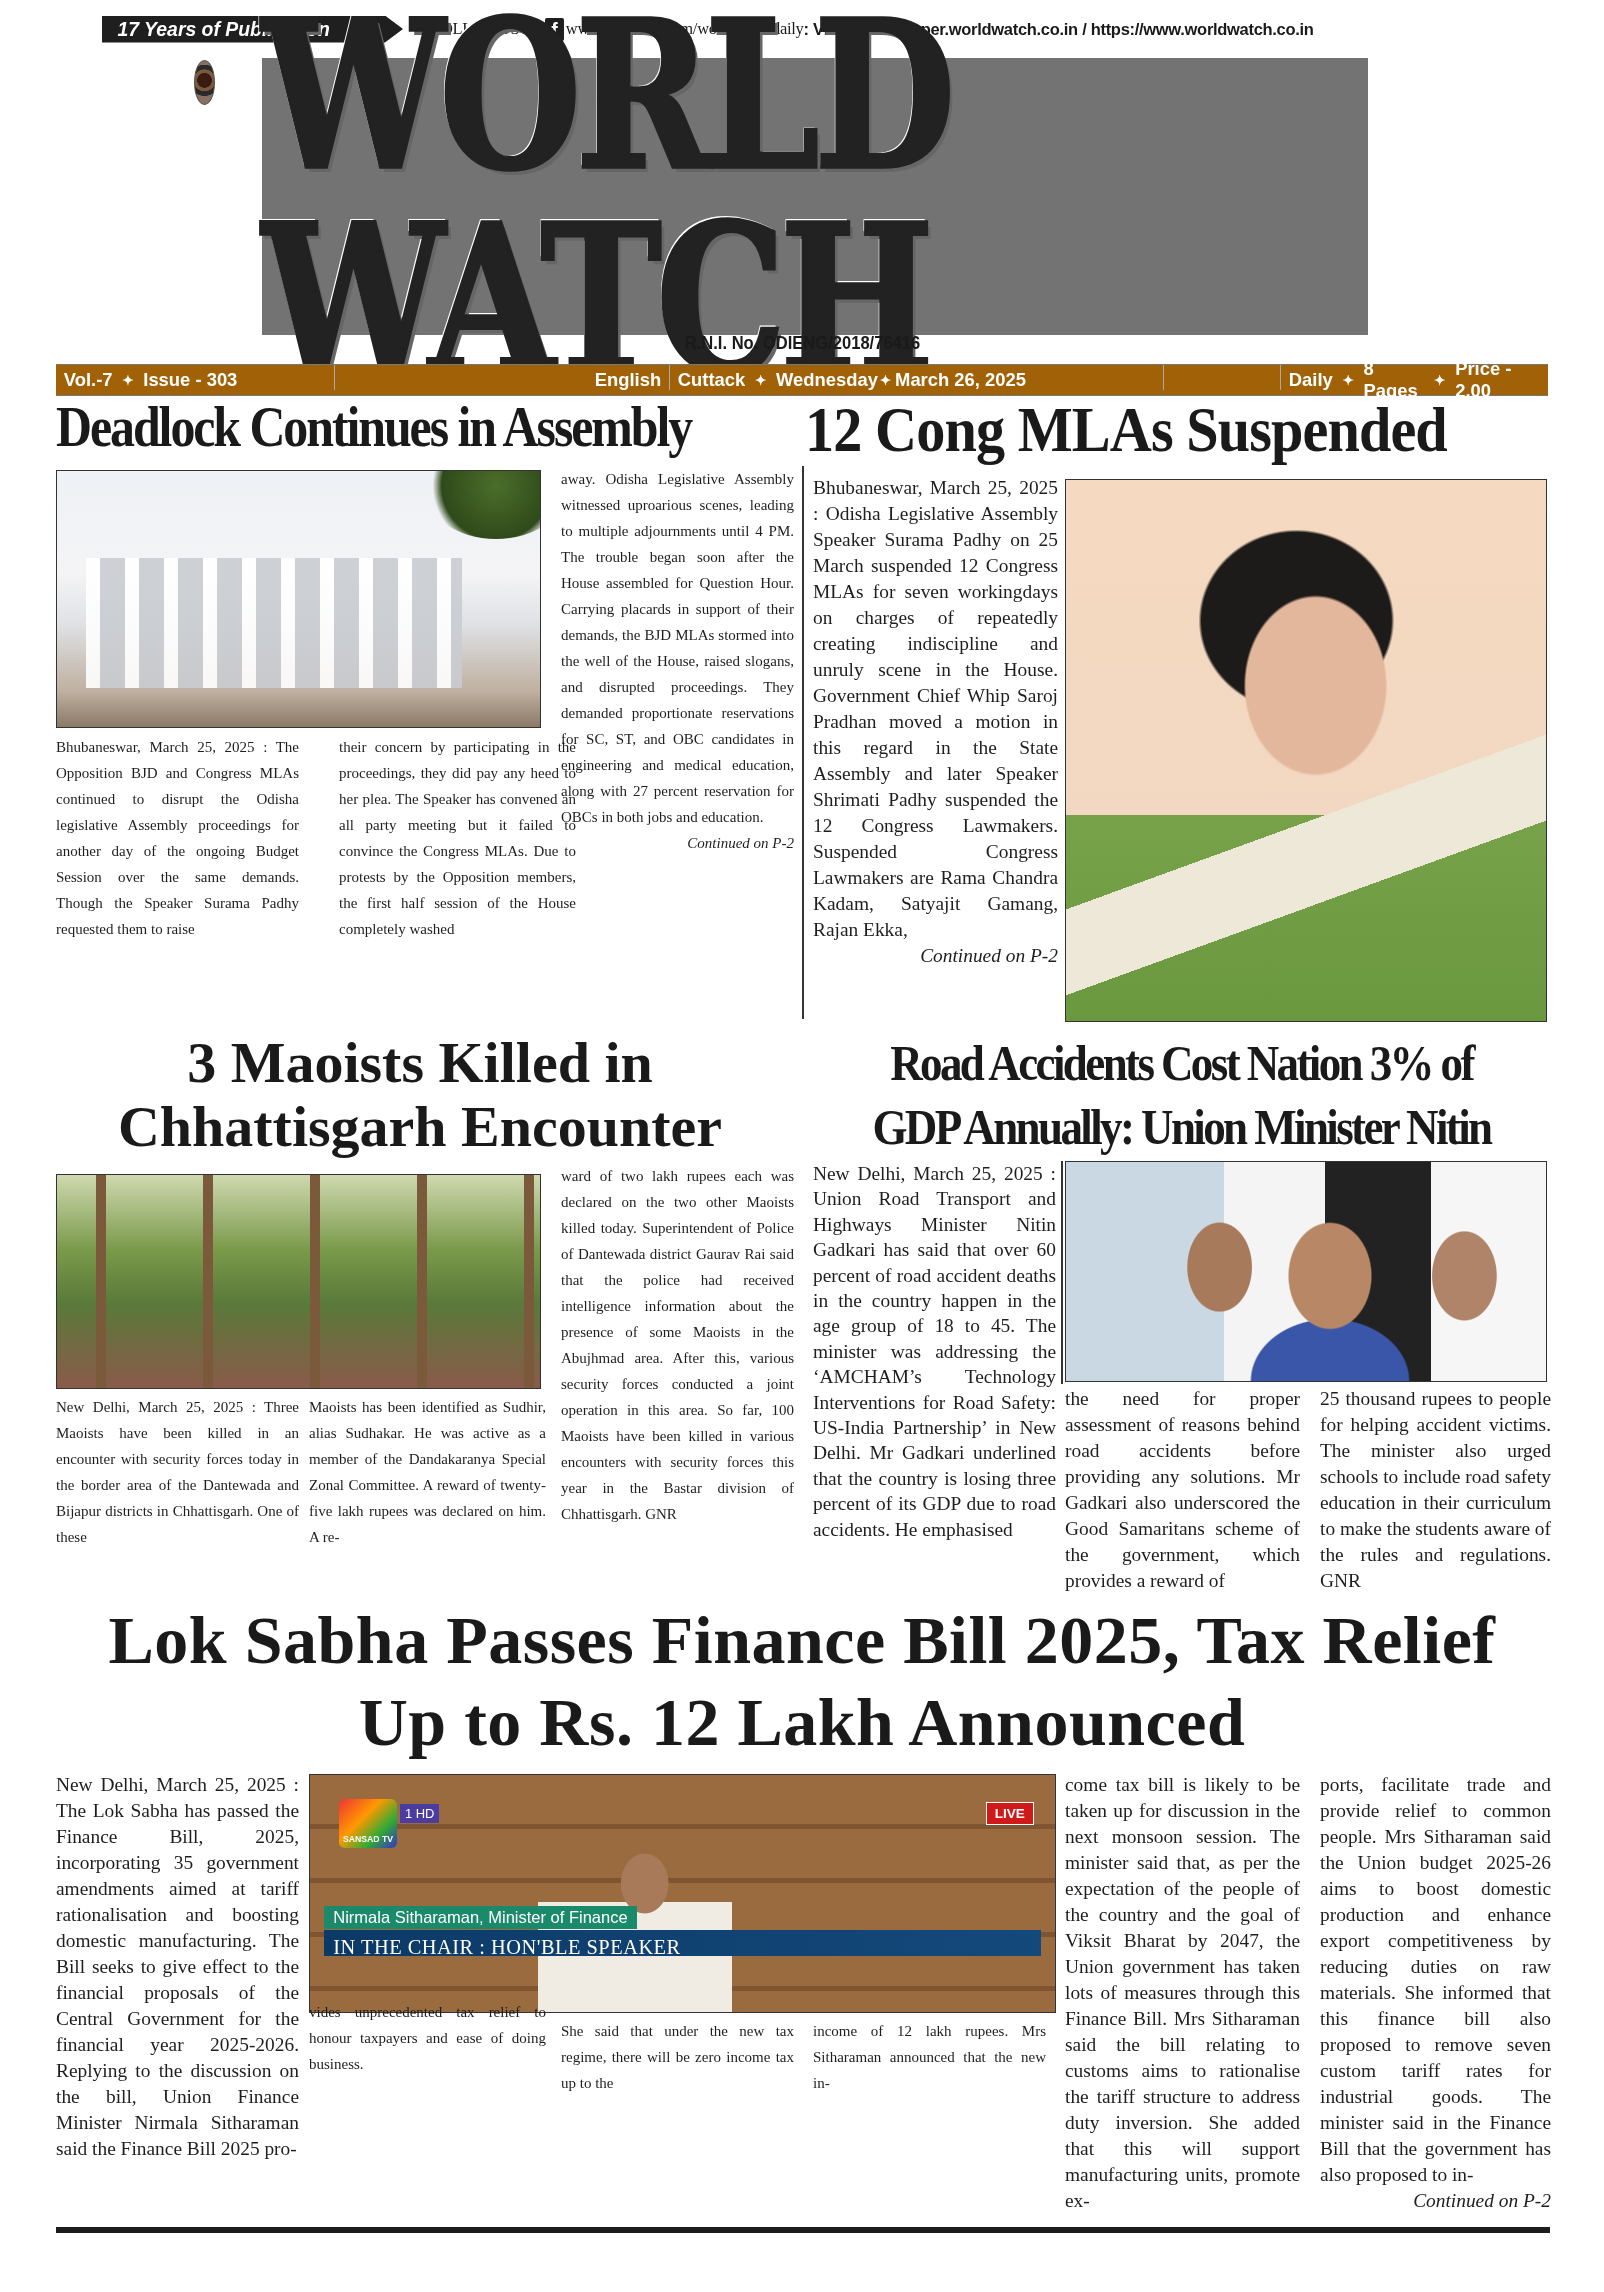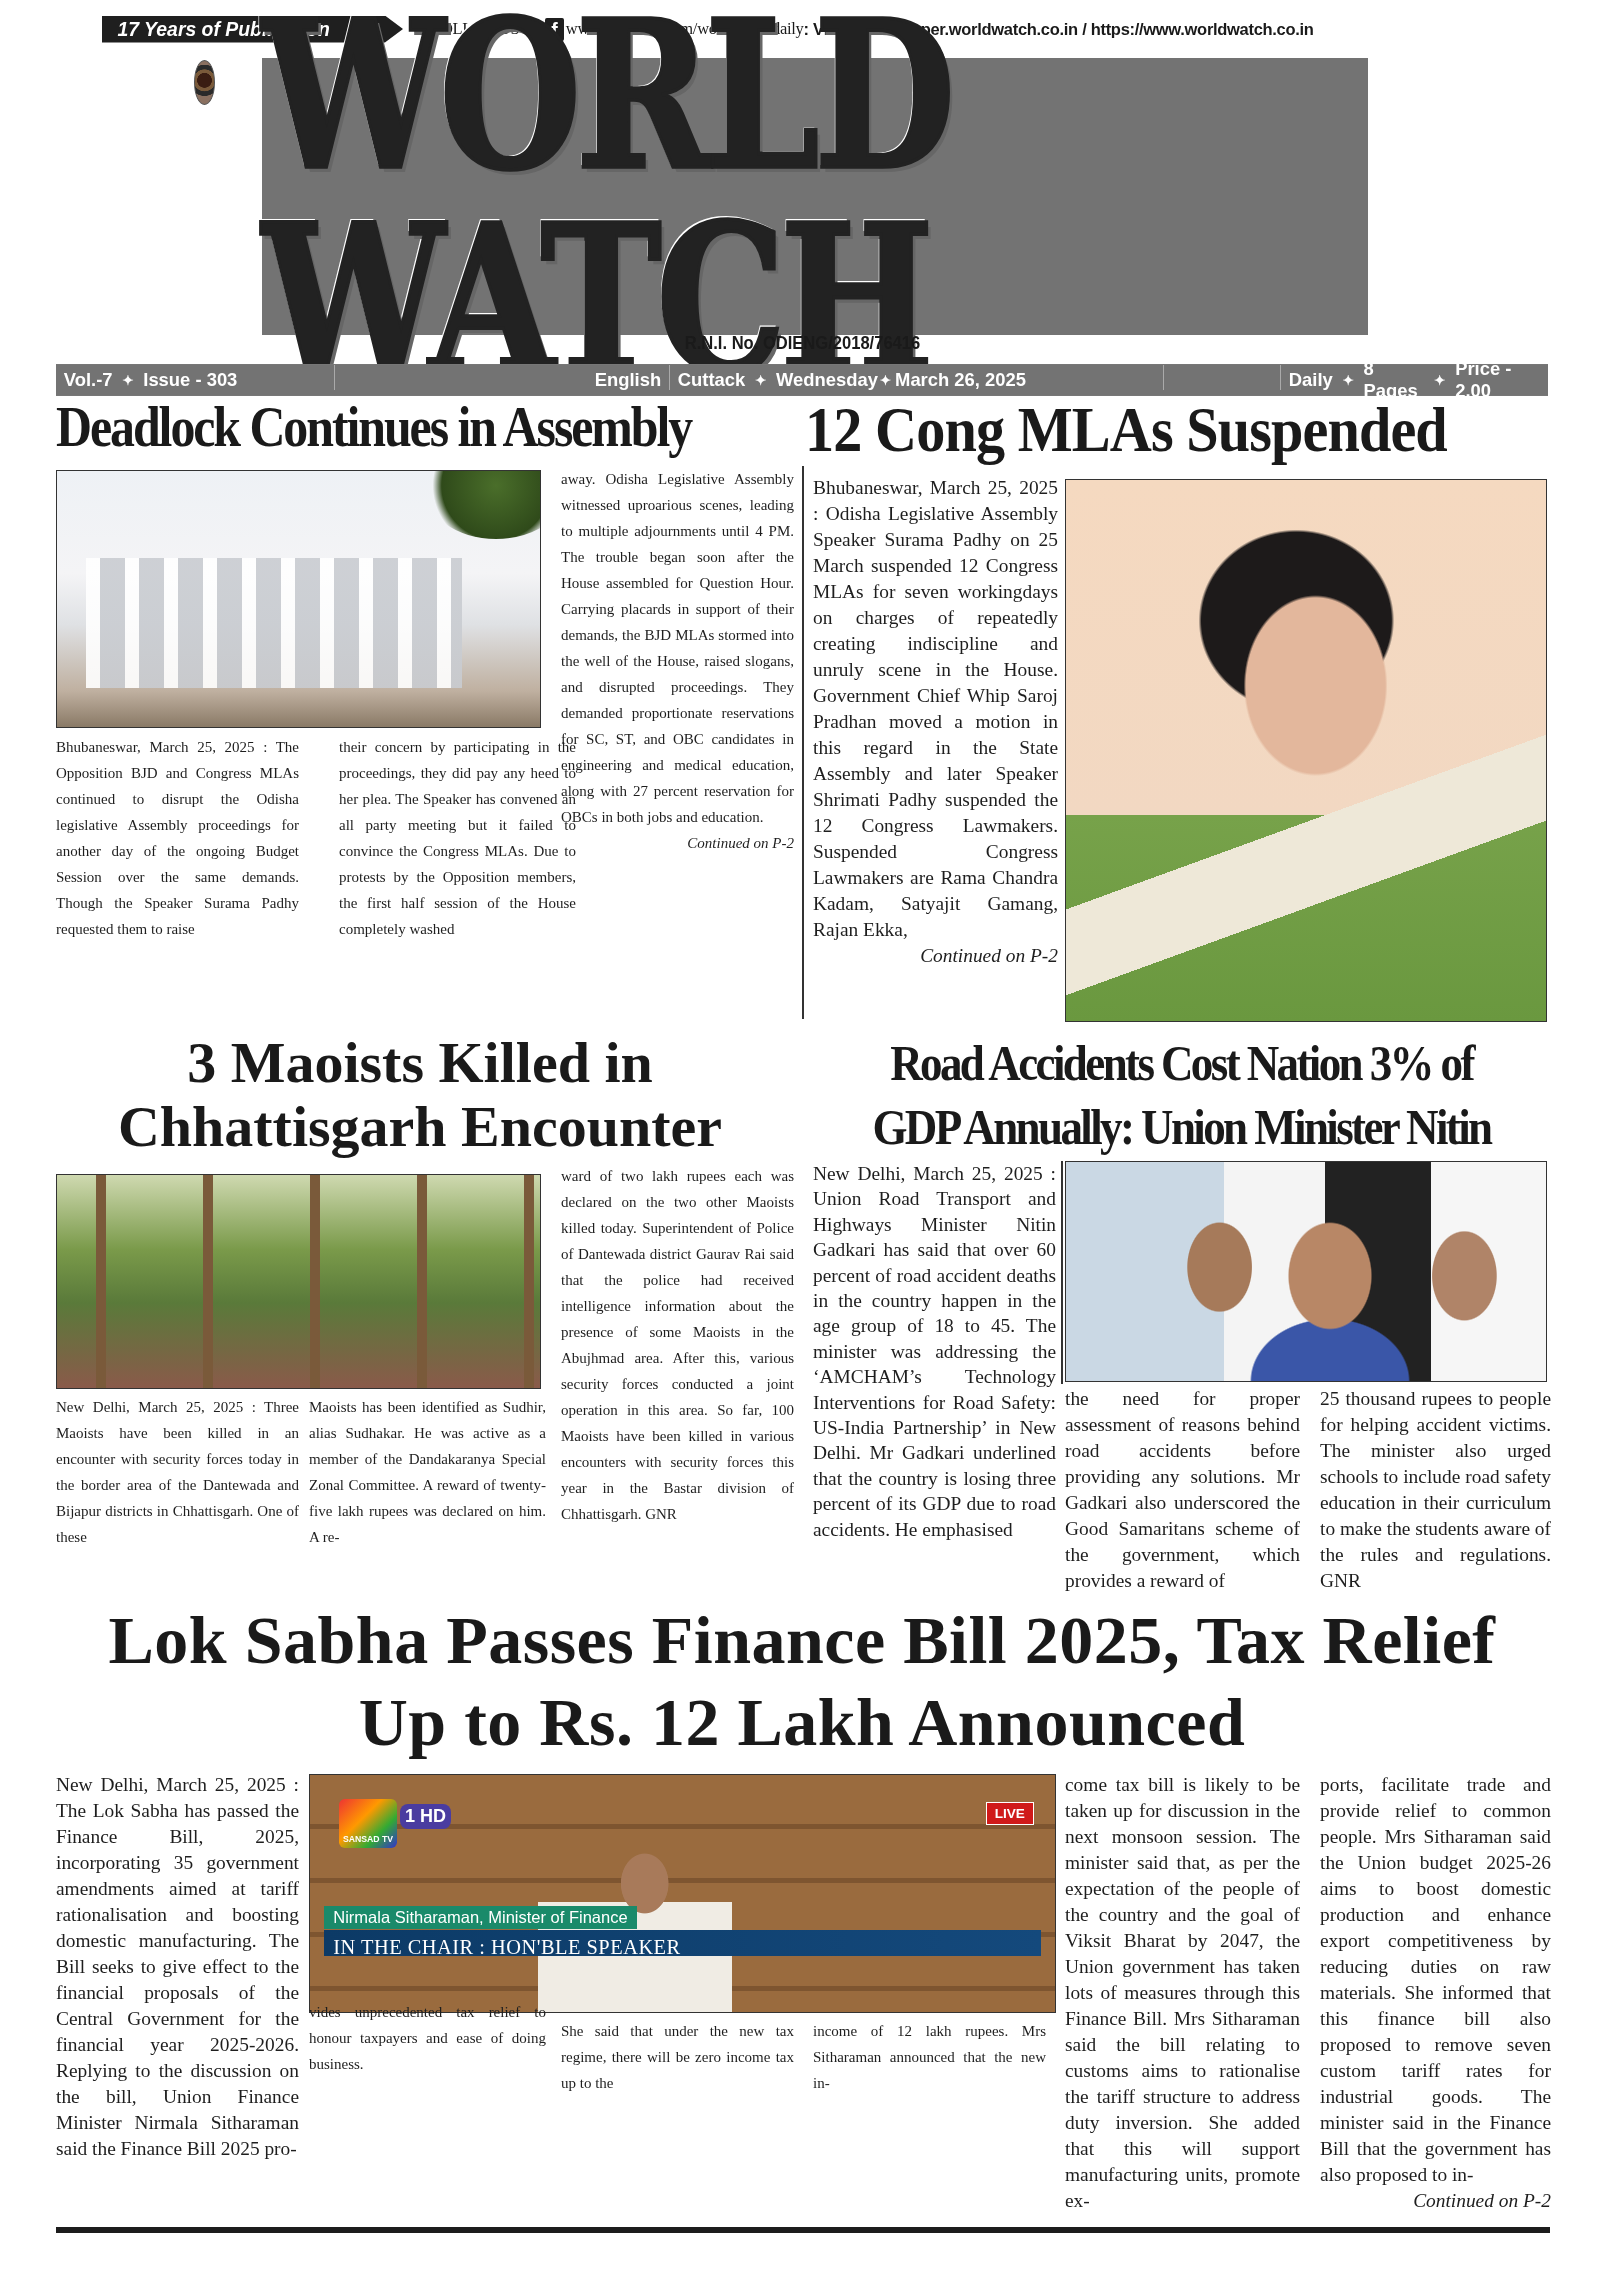--- a/index.html
+++ b/index.html
@@ -13,21 +13,21 @@
   .fb-icon { display: inline-block; width: 19.4px; height: 23px; background: #1f1f1f; color: #fff; font-family: "Liberation Sans", sans-serif; font-weight: bold; font-size: 19.4px; line-height: 25px; text-align: center; margin: 0 1.9px; border-radius: 1.9px; }
   .follow-line .bold { font-weight: bold; font-family: "Liberation Sans", sans-serif; font-size: 16.5px; }
 
   
   .emblem { position: absolute; left: 194px; top: 60px; width: 21.3px; height: 45px; border-radius: 50%; background: radial-gradient(circle at 50% 45%, #3a1d12 0 28%, #7a5a3a 30% 42%, #2a2a2a 44% 60%, #8a7060 62% 100%); border: 1px solid #555; }
   .masthead { position: absolute; left: 262px; top: 58px; width: 1106px; height: 277px; background: #737373; display: flex; align-items: center; justify-content: center; }
   .masthead-title { font-family: "DejaVu Serif", serif; font-weight: bold; font-size: 163px; letter-spacing: -5.8px; color: #222; -webkit-text-stroke: 2.9px #222; text-shadow: 3.9px 3.9px 0 #666, -1.9px -1.9px 0 #fff; line-height: 1; transform: scaleY(1.25); }
   .rni { position: absolute; left: 0; width: 1605px; top: 332px; text-align: center; font-family: "Liberation Sans", sans-serif; font-weight: bold; font-size: 18.4px; transform: scaleX(0.9); }
 
   
-  .info-bar { position: absolute; left: 56px; top: 364px; width: 1492px; height: 32px; background: #737373; color: #fff; font-family: "Liberation Sans", sans-serif; font-weight: bold; font-size: 18.4px; display: flex; border-top: 1.9px solid #777; border-bottom: 1.9px solid #777; }
+  .info-bar { position: absolute; left: 56px; top: 364px; width: 1492px; height: 32px; background: #a16207; color: #fff; font-family: "Liberation Sans", sans-serif; font-weight: bold; font-size: 18.4px; display: flex; border-top: 1.9px solid #777; border-bottom: 1.9px solid #777; }
   .info-bar .seg { padding: 0 7.8px; display: flex; align-items: center; height: 100%; }
   .info-bar .sep { width: 1px; height: 25px; background: #aaa; }
   .diamond { font-size: 13.6px; margin: 0 9.7px; }
 
   
   .hl { position: absolute; font-family: "Liberation Serif", serif; font-weight: bold; color: #1a1a1a; line-height: 1; white-space: nowrap; }
   .hl-deadlock { left: 56px; top: 398px; font-size: 58px; letter-spacing: -2.4px; transform-origin: left top; transform: scaleX(0.86); }
   .hl-cong { left: 805px; top: 398px; font-size: 64px; letter-spacing: -1px; transform-origin: left top; transform: scaleX(0.91); }
   .hl-maoists { left: 56px; top: 1031px; width: 728px; text-align: center; font-size: 58px; line-height: 64px; white-space: normal; }
   .hl-road { left: 815px; top: 1031px; width: 733px; text-align: center; font-size: 50px; line-height: 64px; white-space: normal; letter-spacing: -2.9px; transform-origin: center top; transform: scaleX(0.9); }
@@ -51,21 +51,21 @@
       radial-gradient(ellipse 68px 87px at 55% 52%, #b88766 0 60%, transparent 62%),
       radial-gradient(ellipse 87px 68px at 55% 100%, #3a56a8 0 90%, transparent 92%),
       radial-gradient(ellipse 53px 73px at 32% 48%, #a67a5a 0 60%, transparent 62%),
       radial-gradient(ellipse 53px 73px at 83% 52%, #b08468 0 60%, transparent 62%),
       linear-gradient(90deg, #cad8e4 0 33%, #f4f4f4 33% 54%, #222 54% 76%, #f6f6f6 76%); }
   .photo-sansad { left: 309px; top: 1774px; width: 747px; height: 239px; background:
       repeating-linear-gradient(180deg, #9a6b3e 0 49px, #7e5530 49px 54px),
       #8a5a30; }
   .photo-sansad .fm { position: absolute; left: 228px; top: 53px; width: 194px; height: 185px; background: radial-gradient(ellipse 39px 49px at 55% 30%, #a87a5a 0 60%, transparent 62%), linear-gradient(180deg, transparent 40%, #f0ece4 40%); }
   .sansad-logo { position: absolute; left: 29px; top: 24px; width: 58px; height: 49px; background: linear-gradient(135deg, #e33 0%, #f90 40%, #3a3 70%, #33c 100%); border-radius: 5.8px; color: #fff; font-family: "Liberation Sans", sans-serif; font-size: 8.7px; font-weight: bold; display: flex; align-items: flex-end; justify-content: center; padding-bottom: 3.9px; }
-  .sansad-ch { position: absolute; left: 90px; top: 29px; background: #4a3ca0; color: #fff; font-family: "Liberation Sans", sans-serif; font-weight: bold; font-size: 18px; padding: 1.9px 4.9px; border-radius: 8px; }
+  .sansad-ch { position: absolute; left: 90px; top: 29px; background: #4a3ca0; color: #fff; font-family: "Liberation Sans", sans-serif; font-weight: normal; font-size: 13px; padding: 1.9px 4.9px; }
   .live-badge { position: absolute; right: 21.3px; top: 27px; background: #d01a1a; color: #fff; font-family: "Liberation Sans", sans-serif; font-weight: bold; font-size: 13.6px; padding: 2.9px 7.8px; border: 1px solid #fff; }
   .lower-third-name { position: absolute; left: 13.6px; top: 131px; background: #1a8a6a; color: #fff; font-family: "Liberation Sans", sans-serif; font-size: 16.5px; padding: 1.9px 9.7px; }
   .lower-third-chair { position: absolute; left: 13.6px; right: 13.6px; top: 155px; height: 26px; background: linear-gradient(90deg, #0c3a66, #14497c); color: #fff; font-family: Liberation Serif, serif; font-size: 20.4px; padding: 5.8px 9.7px; letter-spacing: 0.5px; }
 
   
   .col { position: absolute; font-family: "Liberation Serif", serif; font-size: 15px; line-height: 26px; text-align: justify; hyphens: manual; color: #1e1e1e; }
   .col .cont { display: block; text-align: right; font-style: italic; }
   .a1c1 { left: 56px; top: 734px; width: 243px; }
   .a1c2 { left: 309px; top: 734px; width: 237px; margin-left: 30px; }
   .a1c3 { left: 561px; top: 466px; width: 233px; }

